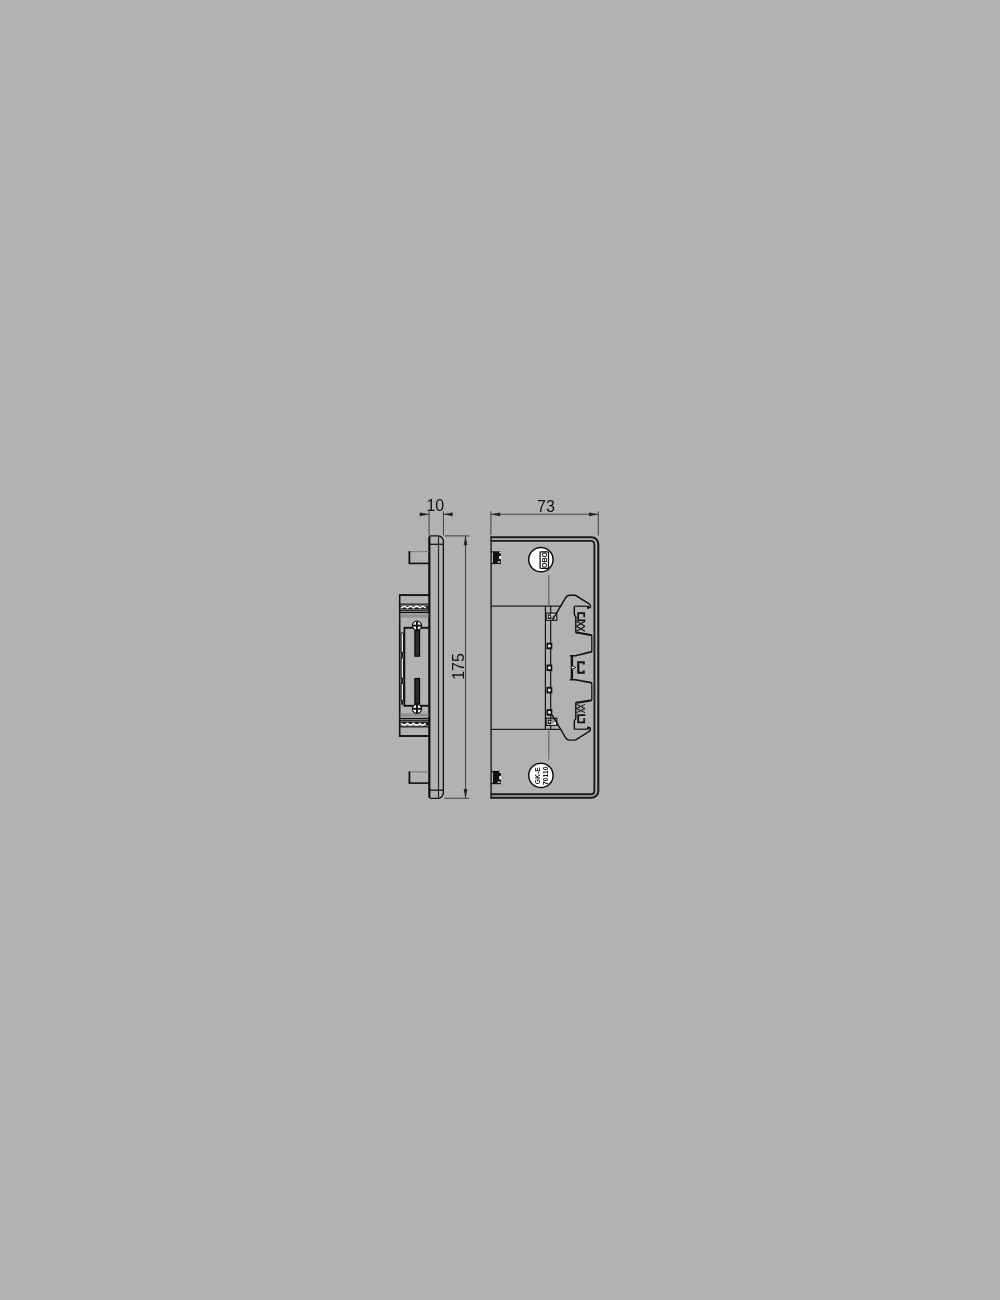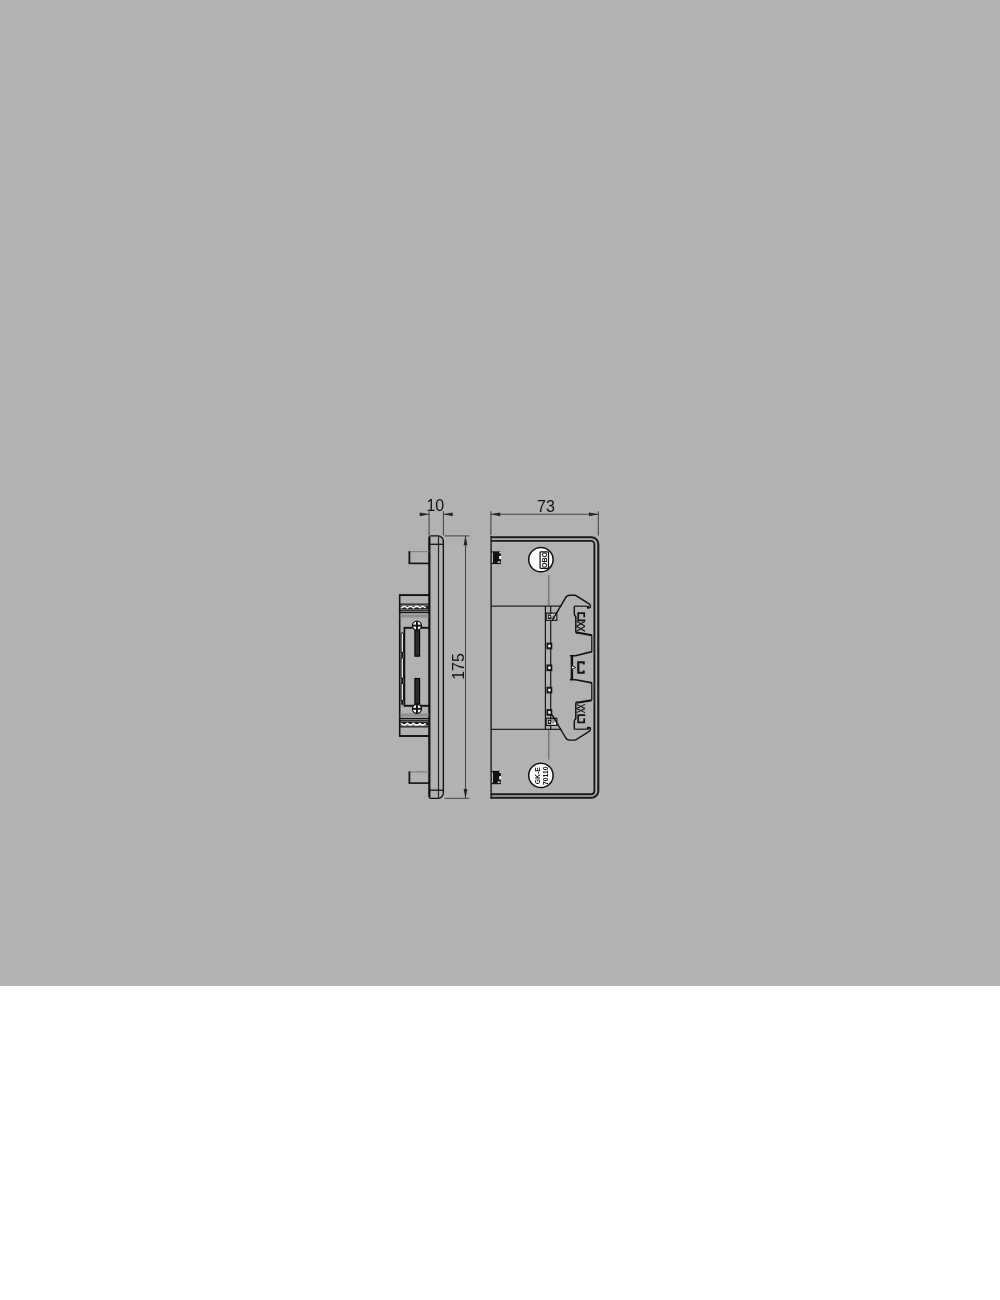--- a/index.html
+++ b/index.html
@@ -1,16 +1,16 @@
 <!DOCTYPE html>
 <html><head>
 <meta charset="utf-8">
 <style>
   html,body{margin:0;padding:0;background:#ffffff;}
-  .page{position:relative;width:1000px;height:986px;background:#eab308;overflow:hidden;filter:grayscale(1);
+  .page{position:relative;width:1000px;height:1300px;background:#eab308;overflow:hidden;filter:grayscale(1);
         font-family:"Liberation Sans", sans-serif;}
   svg{position:absolute;left:0;top:0;}
   text{font-family:"Liberation Sans", sans-serif;fill:#111;}
 </style>
 </head>
 <body>
 
 <div class="page">
 
 <svg width="1000" height="1300" viewBox="0 0 1000 1300" style="opacity:0.999;">

